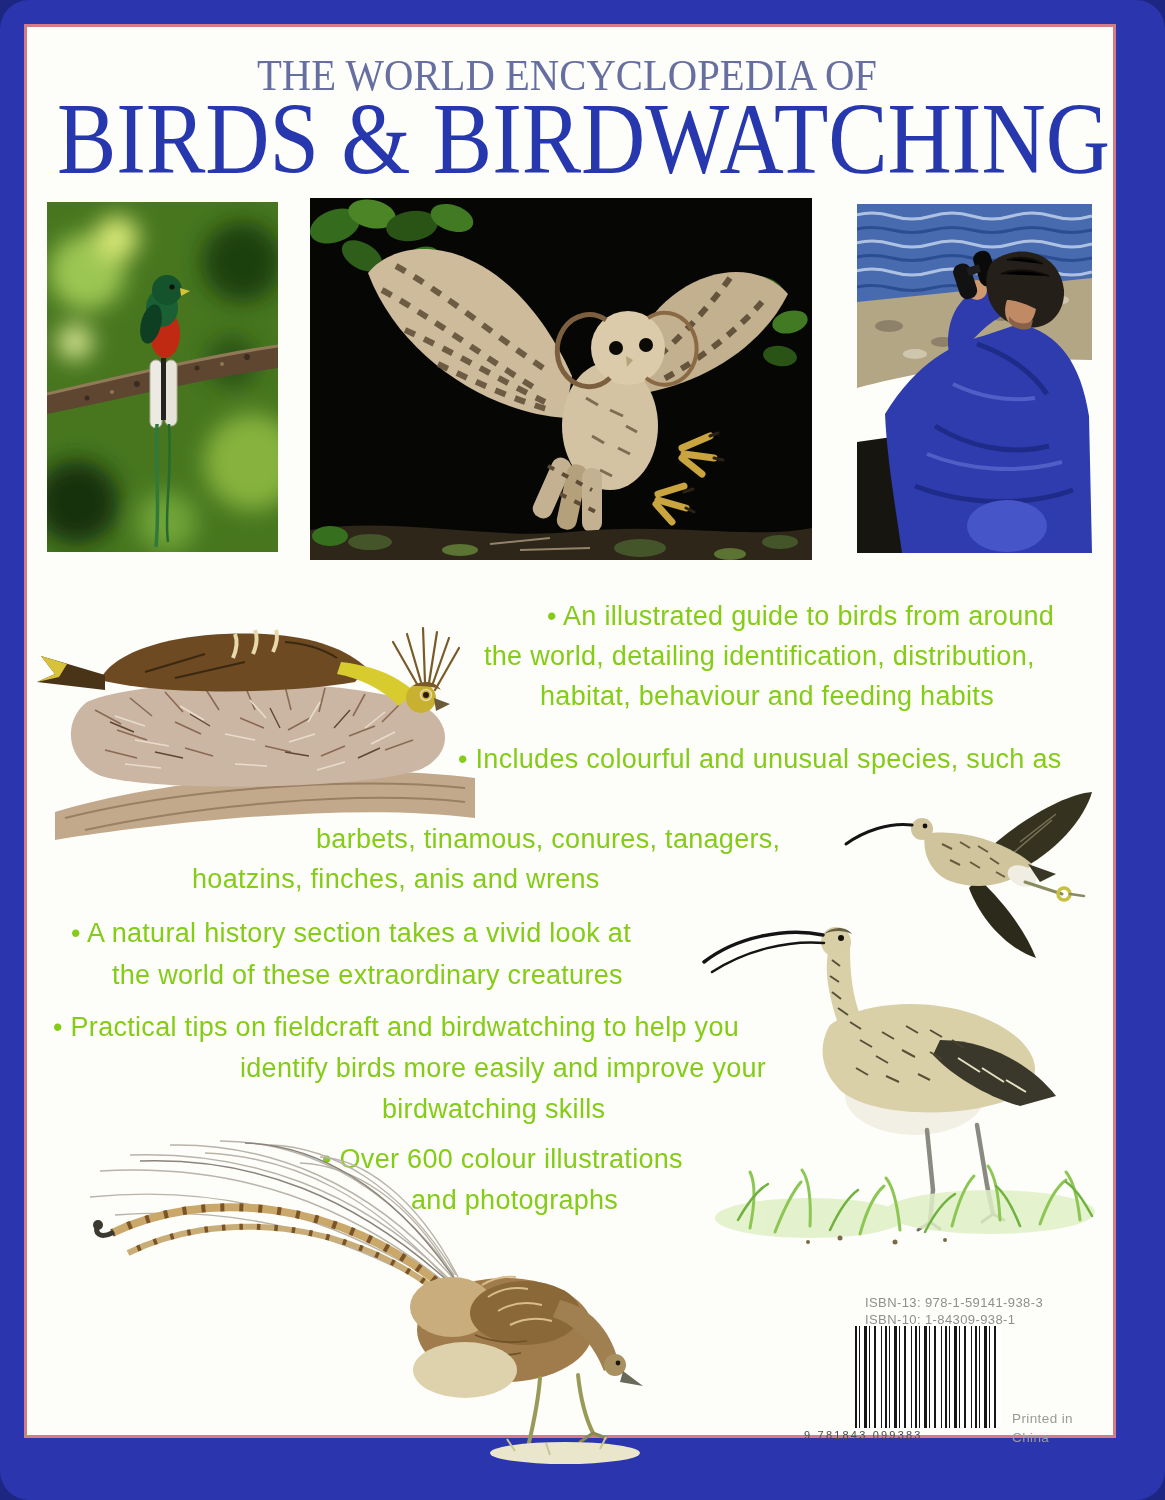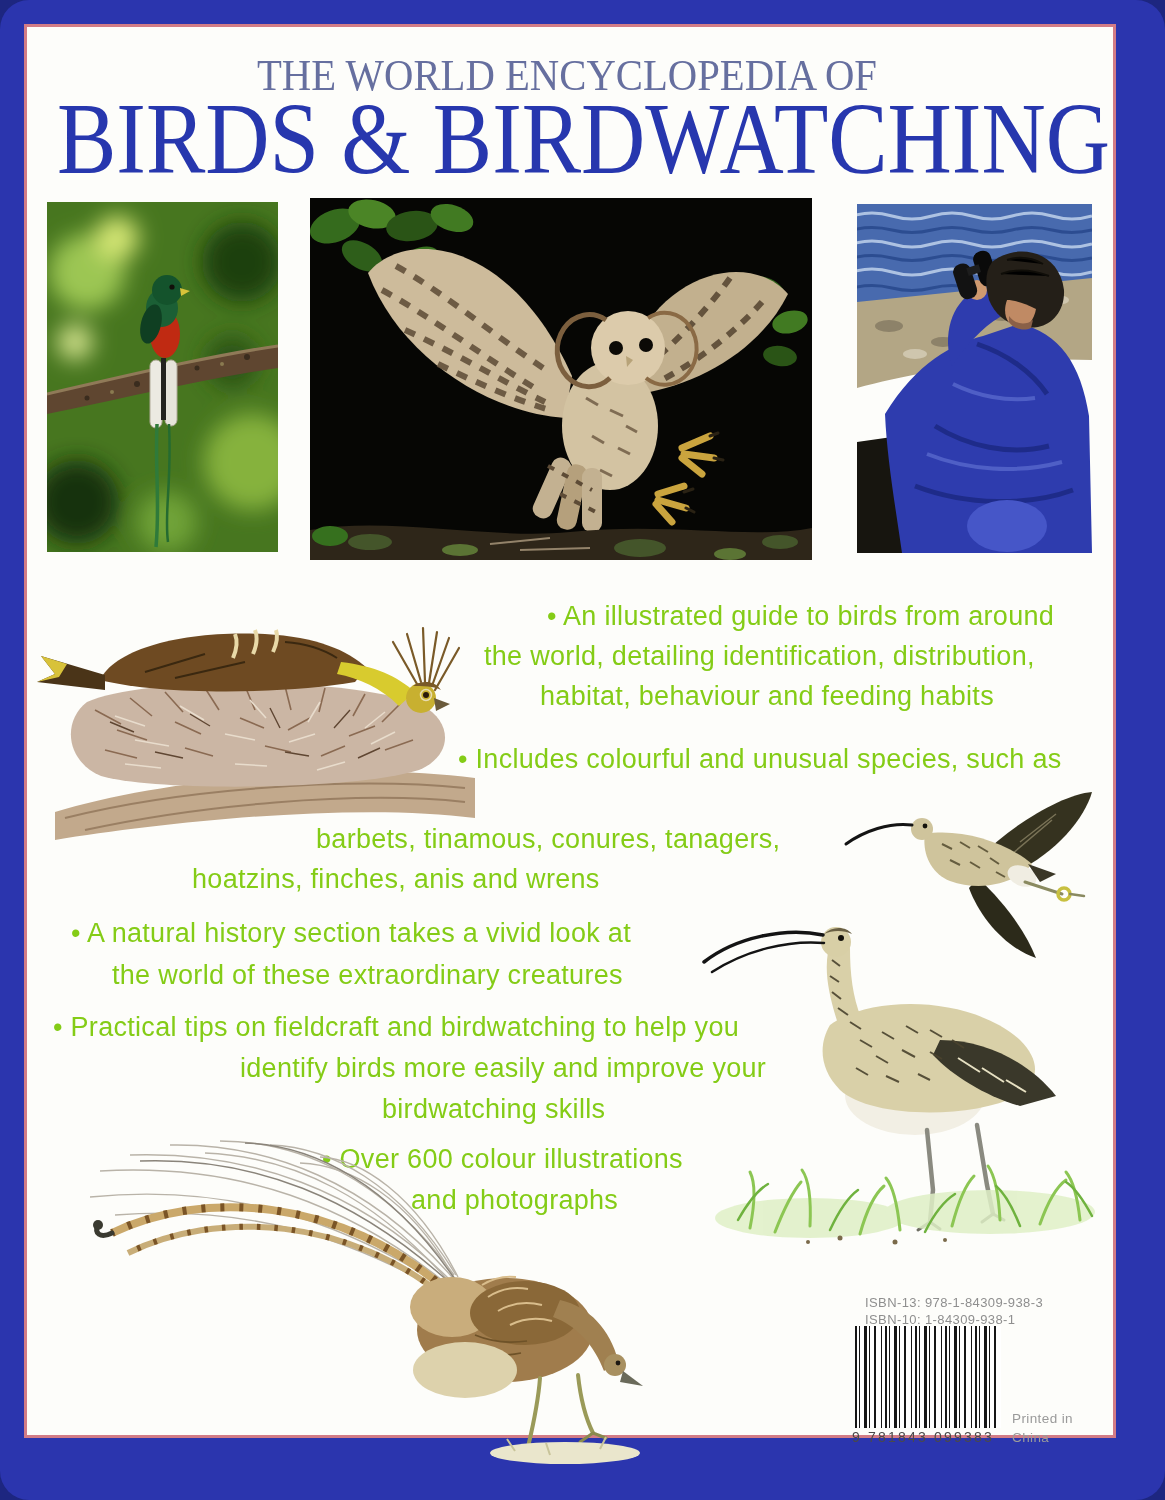--- a/index.html
+++ b/index.html
@@ -9,21 +9,21 @@
          background:#fdfdfa;border:3px solid #d27c86;box-sizing:border-box;}
   .art{position:absolute;}
   .tl{position:absolute;white-space:nowrap;font-size:27px;line-height:1.15;
       color:#84cc16;letter-spacing:.3px;text-align:center;}
   .isbn{position:absolute;white-space:nowrap;font-size:13px;color:#8f8f8f;letter-spacing:.4px;}
   .barcode{position:absolute;left:855px;top:1326px;width:146px;height:102px;background:#fff;
       background-image:repeating-linear-gradient(90deg,
         #161616 0 2px,#fff 2px 4px,#161616 4px 5px,#fff 5px 9px,
         #161616 9px 12px,#fff 12px 14px,#161616 14px 15px,#fff 15px 19px,
         #161616 19px 21px,#fff 21px 26px,#161616 26px 27px,#fff 27px 30px);}
-  .bdigits{position:absolute;left:852px;top:1429px;width:152px;font-size:14px;color:#4a4a4a;
+  .bdigits{position:absolute;left:804px;top:1429px;width:152px;font-size:11px;color:#4a4a4a;
       letter-spacing:2.2px;white-space:nowrap;}
   .printed{position:absolute;left:1012px;font-size:13.5px;color:#9a9a9a;letter-spacing:.4px;}
 </style>
 </head>
 <body>
 
 <div class="cover">
   <div class="panel"></div>
 
   <svg class="art" style="left:0;top:0" width="1165" height="195">
@@ -379,19 +379,19 @@
     <circle cx="598" cy="228" r="2.4" fill="#1c1812"></circle>
     <path d="M520,243 C518,270 512,295 508,312" stroke="#9a9a58" stroke-width="4" fill="none" stroke-linecap="round"></path>
     <path d="M558,240 C561,268 567,286 573,298" stroke="#9a9a58" stroke-width="4" fill="none" stroke-linecap="round"></path>
     <path d="M508,312 l-15,9 M508,312 l13,6 M508,312 l-2,12 M573,298 l-13,9 M573,298 l13,5" stroke="#8a8a4e" stroke-width="3" stroke-linecap="round"></path>
     <ellipse cx="545" cy="318" rx="75" ry="11" fill="#eae6cc"></ellipse>
     <g stroke="#c8c49a" stroke-width="2">
         <path d="M495,316 l-8,-12 M530,320 l-4,-12 M580,314 l6,-12"></path>
       </g>
   </svg>
 
-  <div class="isbn" style="left:865px;top:1295px">ISBN-13: 978-1-84309-938-3</div>
+  <div class="isbn" style="left:865px;top:1295px">ISBN-13: 978-1-59141-938-3</div>
   <div class="isbn" style="left:865px;top:1312px">ISBN-10: 1-84309-938-1</div>
   <div class="barcode"></div>
   <div class="bdigits">9 781843 099383</div>
   <div class="printed" style="top:1411px">Printed in</div>
   <div class="printed" style="top:1430px">China</div>
 </div>
 
 </body></html>

